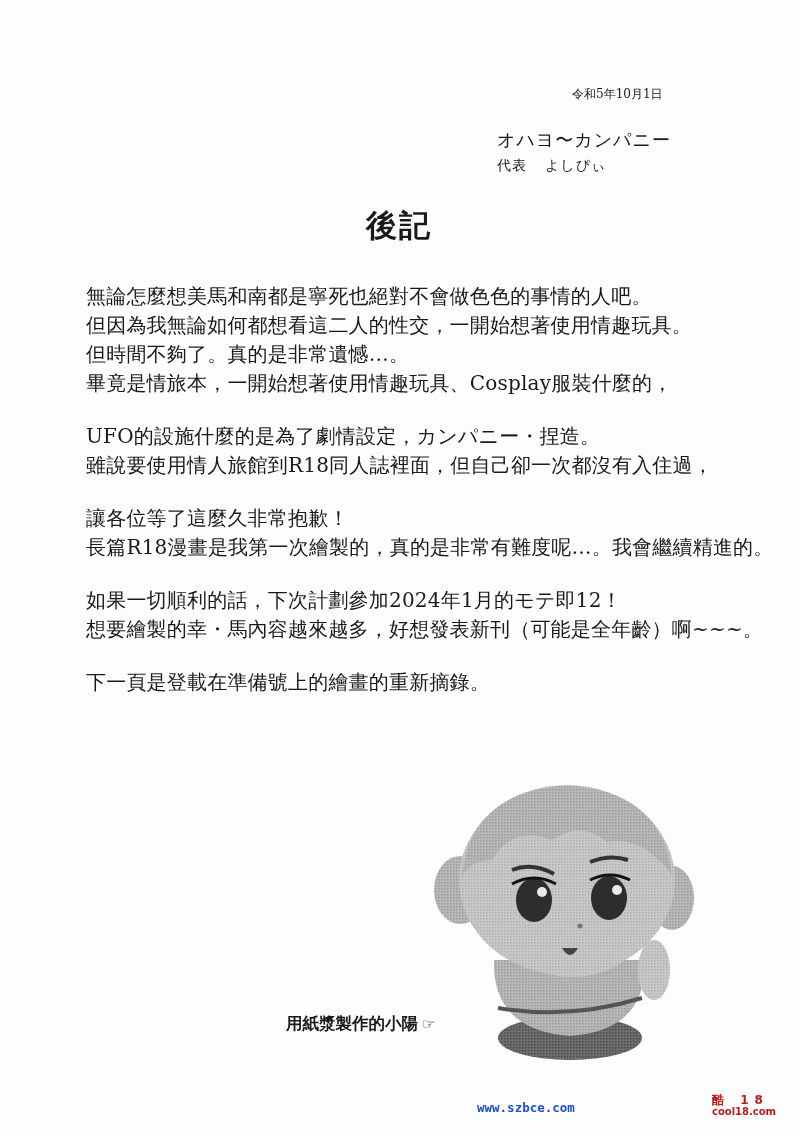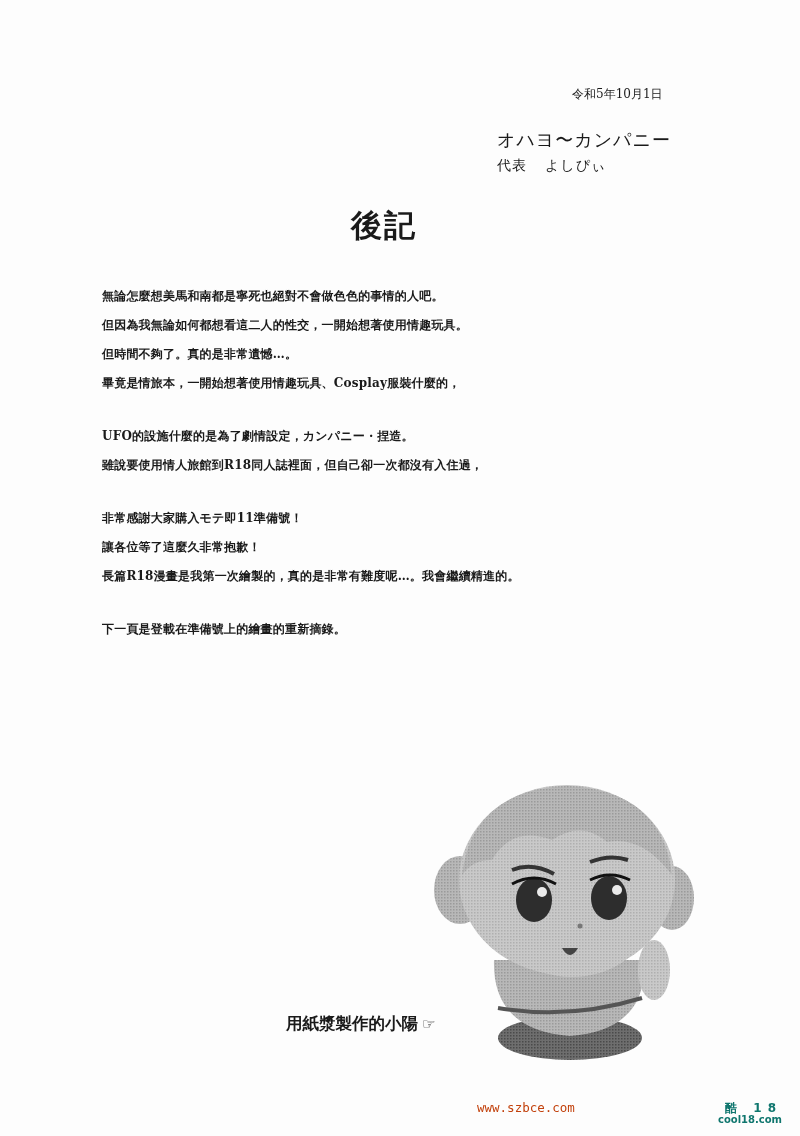--- a/index.html
+++ b/index.html
@@ -49,39 +49,38 @@
     .rep .gap { display: inline-block; width: 18px; }
     .title {
       position: absolute;
       top: 205px;
       left: 0;
       width: 768px;
       text-align: center;
       font-size: 31px;
       font-weight: bold;
       letter-spacing: 2px;
-      padding-left: 0px;
+      padding-left: 15px;
     }
     .body {
       position: absolute;
       top: 282px;
       left: 86px;
       width: 700px;
     }
     .para {
       margin: 0 0 24px 0;
     }
     .line {
-      font-size: 12px;
+      font-size: 20px;
       line-height: 29px;
       height: 29px;
       white-space: nowrap;
-      font-weight: 700;
+      font-weight: 400;
       letter-spacing: 0.2px;
-      margin-left: 16px;
     }
     .figure {
       position: absolute;
       left: 432px;
       top: 780px;
       width: 270px;
       height: 290px;
     }
     .caption {
       position: absolute;
@@ -96,34 +95,33 @@
       font-size: 15px;
       margin-left: 4px;
       font-family: "DejaVu Sans", sans-serif;
     }
     .watermark-url {
       position: absolute;
       top: 1100px;
       left: 477px;
       font-family: "DejaVu Sans Mono", "Liberation Mono", monospace;
       font-size: 12.5px;
-      font-weight: normal;
-      color: #c2410c;
+      font-weight: bold;
+      color: #1d4ed8;
       white-space: nowrap;
     }
     .watermark-logo {
       position: absolute;
       top: 1094px;
       left: 712px;
       width: 70px;
-      text-align: right;
-      color: #0f766e;
+      text-align: left;
+      color: #b91c1c;
       font-family: "DejaVu Sans", sans-serif;
       line-height: 12px;
-      margin-top: 8px;
     }
     .watermark-logo .top { font-size: 12px; font-weight: bold; letter-spacing: 6px; }
     .watermark-logo .bottom { font-size: 10px; font-weight: bold; }
   </style>
 </head>
 <body>
 
 <div class="page">
 
   <div class="date">令和5年10月1日</div>
@@ -139,23 +137,26 @@
       <div class="line">無論怎麼想美馬和南都是寧死也絕對不會做色色的事情的人吧。</div>
       <div class="line">但因為我無論如何都想看這二人的性交，一開始想著使用情趣玩具。</div>
       <div class="line">但時間不夠了。真的是非常遺憾…。</div>
       <div class="line">畢竟是情旅本，一開始想著使用情趣玩具、Cosplay服裝什麼的，</div>
     </div>
     <div class="para">
       <div class="line">UFO的設施什麼的是為了劇情設定，カンパニー・捏造。</div>
       <div class="line">雖說要使用情人旅館到R18同人誌裡面，但自己卻一次都沒有入住過，</div>
     </div>
     <div class="para">
-      <div class="line">非常感謝大家購入モテ即11準備號！</div>
       <div class="line">讓各位等了這麼久非常抱歉！</div>
       <div class="line">長篇R18漫畫是我第一次繪製的，真的是非常有難度呢…。我會繼續精進的。</div>
+    </div>
+    <div class="para">
+      <div class="line">如果一切順利的話，下次計劃參加2024年1月的モテ即12！</div>
+      <div class="line">想要繪製的幸・馬內容越來越多，好想發表新刊（可能是全年齡）啊~~~。</div>
     </div>
     <div class="para">
       <div class="line">下一頁是登載在準備號上的繪畫的重新摘錄。</div>
     </div>
   </div>
 
   <div class="figure">
     <svg width="270" height="290" viewBox="0 0 270 290" xmlns="http://www.w3.org/2000/svg">
       <defs>
         <pattern id="dots" width="3" height="3" patternUnits="userSpaceOnUse">

